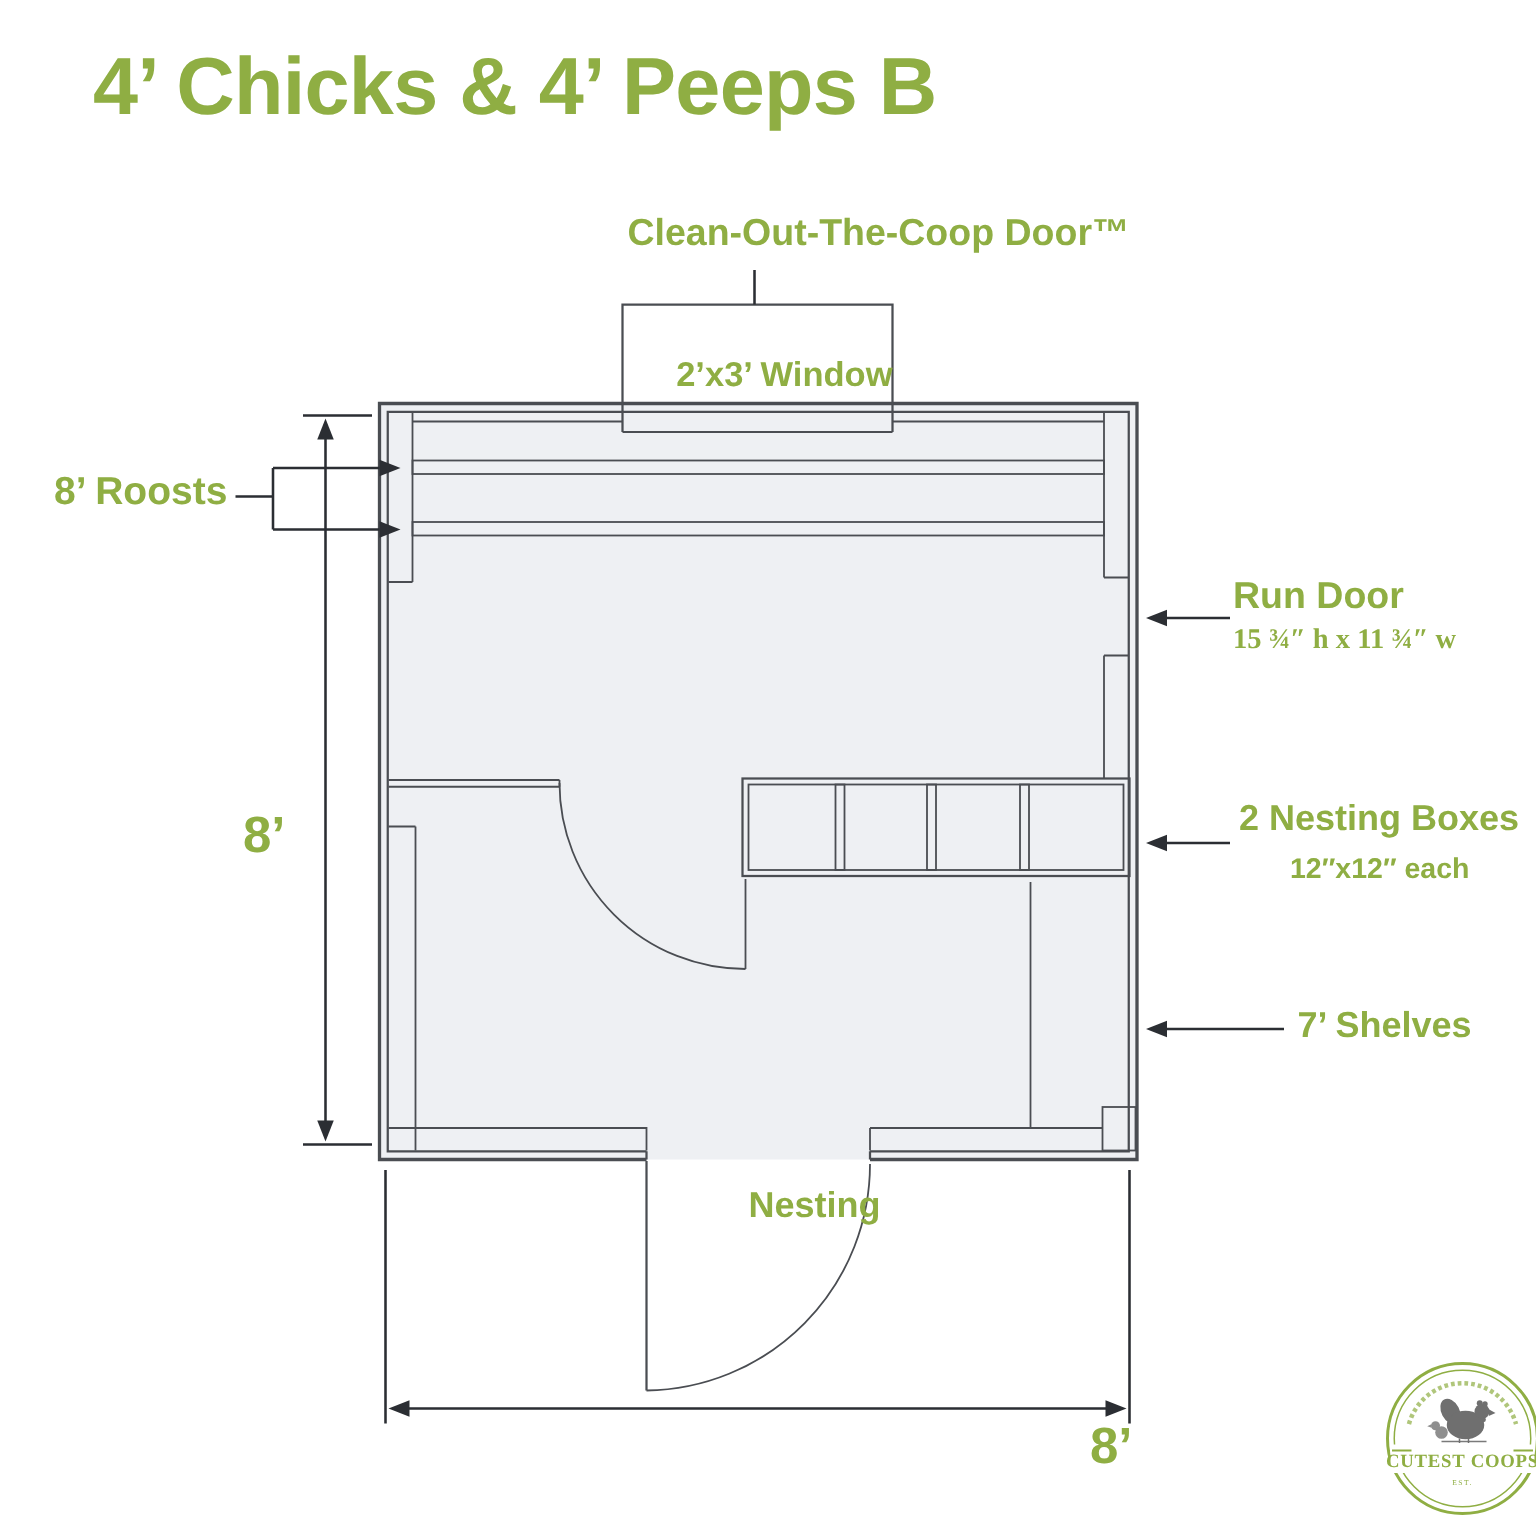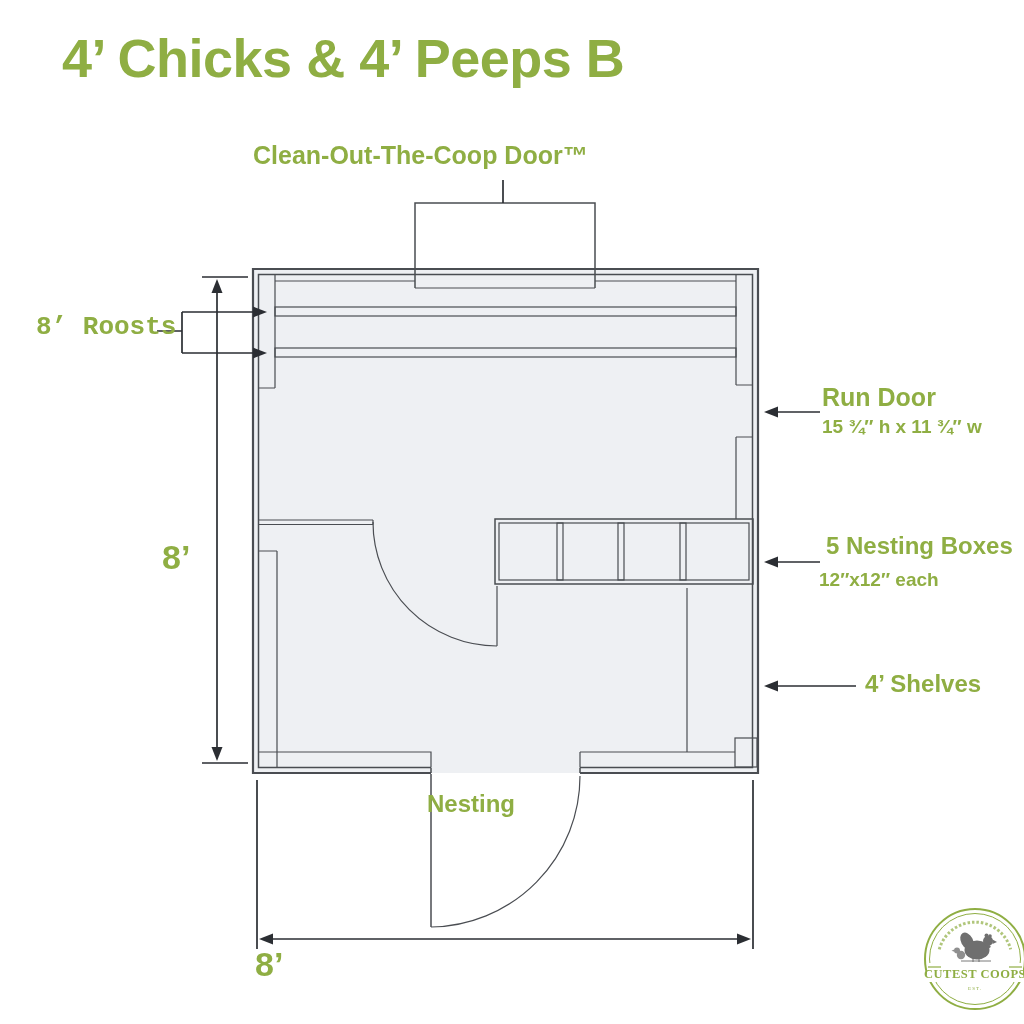--- a/index.html
+++ b/index.html
@@ -13,29 +13,29 @@
        font-family:"Liberation Sans", sans-serif;}
   .stage{position:absolute;inset:0;}
   svg{position:absolute;left:0;top:0;}
   .sw2{stroke:var(--wall);stroke-width:2.2;fill:none;}
   .sw1{stroke:var(--wall);stroke-width:1.5;fill:none;}
   .swt{stroke:var(--wall);stroke-width:1.2;fill:none;}
   .dim{stroke:var(--dims);stroke-width:1.7;fill:none;}
   .ah{fill:var(--dims);stroke:none;}
   .floor{fill:var(--floor-fill);stroke:none;}
   .lbl{position:absolute;color:var(--green);font-weight:700;line-height:1.05;white-space:nowrap;text-align:center;}
-  .ctr{text-align:left;}
+  .ctr{text-align:right;}
   #title{left:62px;top:30px;font-size:54px;font-weight:800;letter-spacing:-0.5px;}
   #lbl-cleanout{left:253px;top:142px;width:500px;font-size:25px;}
   #lbl-window{left:415px;top:237px;width:180px;font-size:23px;}
-  #lbl-roosts{left:36px;top:314px;font-size:26px;font-family:Liberation Mono, monospace;}
+  #lbl-roosts{left:36px;top:314px;font-size:26px;}
   #lbl-rundoor{left:822px;top:384px;font-size:25px;}
-  #lbl-rundoor-size{left:822px;top:417px;font-size:19px;}
+  #lbl-rundoor-size{left:822px;top:417px;font-size:19px;font-family:Liberation Serif, serif;}
   #lbl-nesting{left:826px;top:533px;font-size:24px;}
-  #lbl-nesting-size{left:819px;top:570px;font-size:19px;}
+  #lbl-nesting-size{left:860px;top:570px;font-size:19px;}
   #lbl-shelves{left:865px;top:671px;font-size:24px;}
   #lbl-entrance{left:427px;top:791px;width:160px;font-size:24px;}
   #lbl-dim-w{left:255px;top:947px;width:500px;font-size:34px;}
   #lbl-dim-h{left:162px;top:540px;font-size:34px;}
   #logo{position:absolute;left:905px;top:905px;width:108px;height:108px;margin-left:16px;}
   .logo-name{font-family:"Liberation Serif", serif;font-weight:700;fill:var(--green);
              font-size:12.5px;letter-spacing:0.5px;}
   .logo-est{font-family:"Liberation Serif", serif;fill:var(--green);font-size:5px;letter-spacing:1px;}
 </style>
 </head>
@@ -127,26 +127,27 @@
       <polygon class="ah" points="764,562 778,556.5 778,567.5"></polygon>
     </g>
 
     <g>
       <path class="dim" d="M777,686 H856"></path>
       <polygon class="ah" points="764,686 778,680.5 778,691.5"></polygon>
     </g>
   </svg>
 
   <div class="lbl ctr" id="lbl-cleanout">Clean-Out-The-Coop Door™</div>
+  <div class="lbl ctr" id="lbl-window">2’x3’ Window</div>
   <div class="lbl" id="lbl-roosts">8’ Roosts</div>
   <div class="lbl" id="lbl-rundoor">Run Door</div>
   <div class="lbl" id="lbl-rundoor-size">15 ¾″ h x 11 ¾″ w</div>
-  <div class="lbl" id="lbl-nesting">5 Nesting Boxes</div>
+  <div class="lbl" id="lbl-nesting">2 Nesting Boxes</div>
   <div class="lbl" id="lbl-nesting-size">12″x12″ each</div>
-  <div class="lbl" id="lbl-shelves">4’ Shelves</div>
+  <div class="lbl" id="lbl-shelves">7’ Shelves</div>
   <div class="lbl ctr" id="lbl-entrance">Nesting</div>
   <div class="lbl ctr" id="lbl-dim-w">8’</div>
   <div class="lbl" id="lbl-dim-h">8’</div>
 
   <div id="logo">
     <svg width="108" height="108" viewBox="0 0 108 108">
       <circle cx="54" cy="54" r="50" fill="#ffffff" stroke="var(--green)" stroke-width="2"></circle>
       <circle cx="54" cy="54" r="45.5" fill="none" stroke="var(--green)" stroke-width="1"></circle>
       <path d="M18.3,44.4 A37 37 0 0 1 89.7,44.4" fill="none" stroke="var(--green)" stroke-width="3" stroke-dasharray="2.5 2" opacity="0.7"></path>
       <g>

